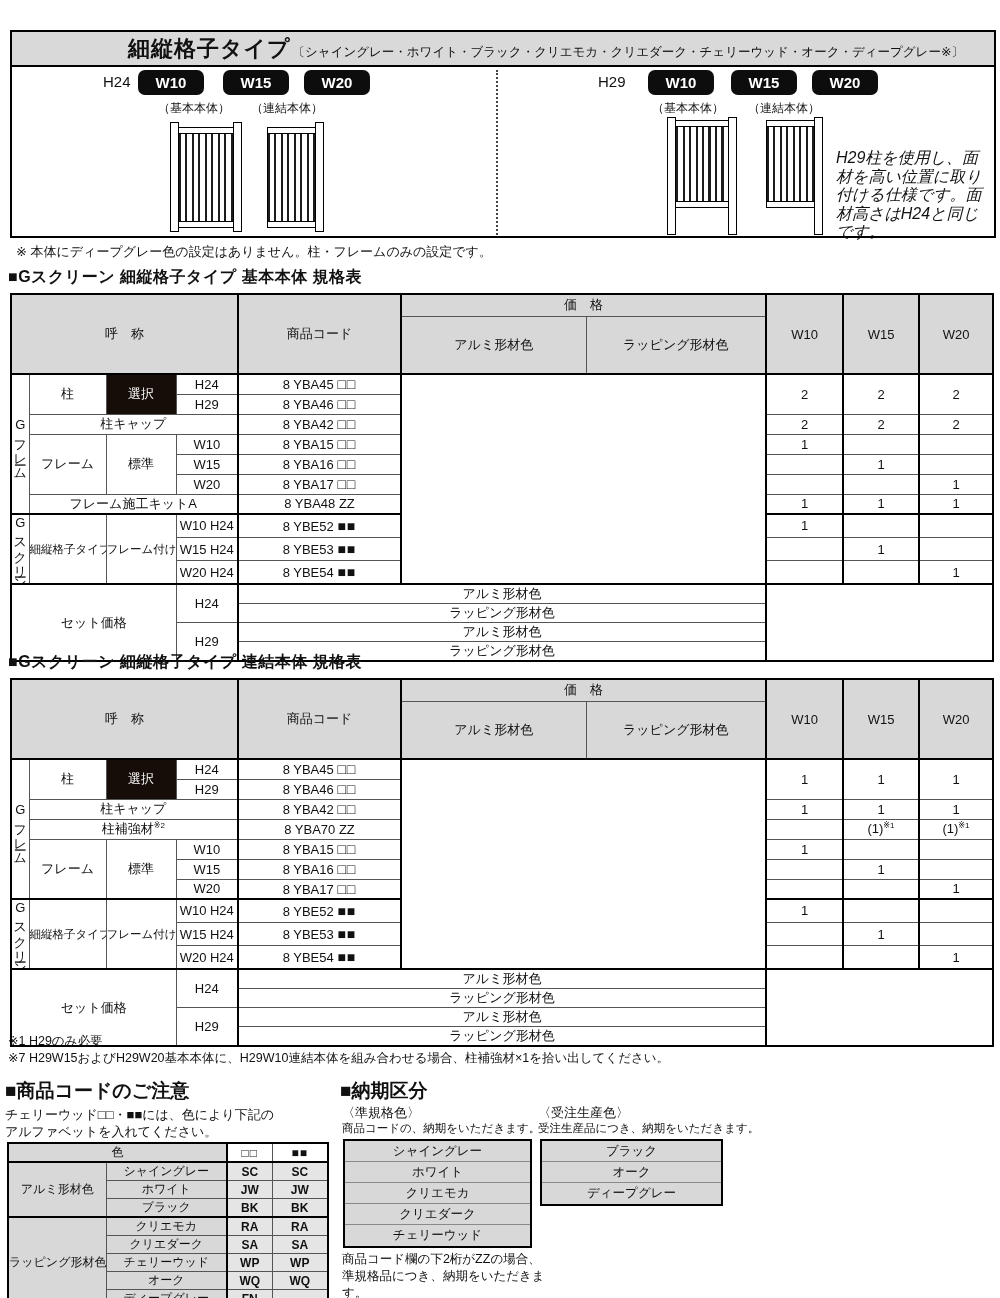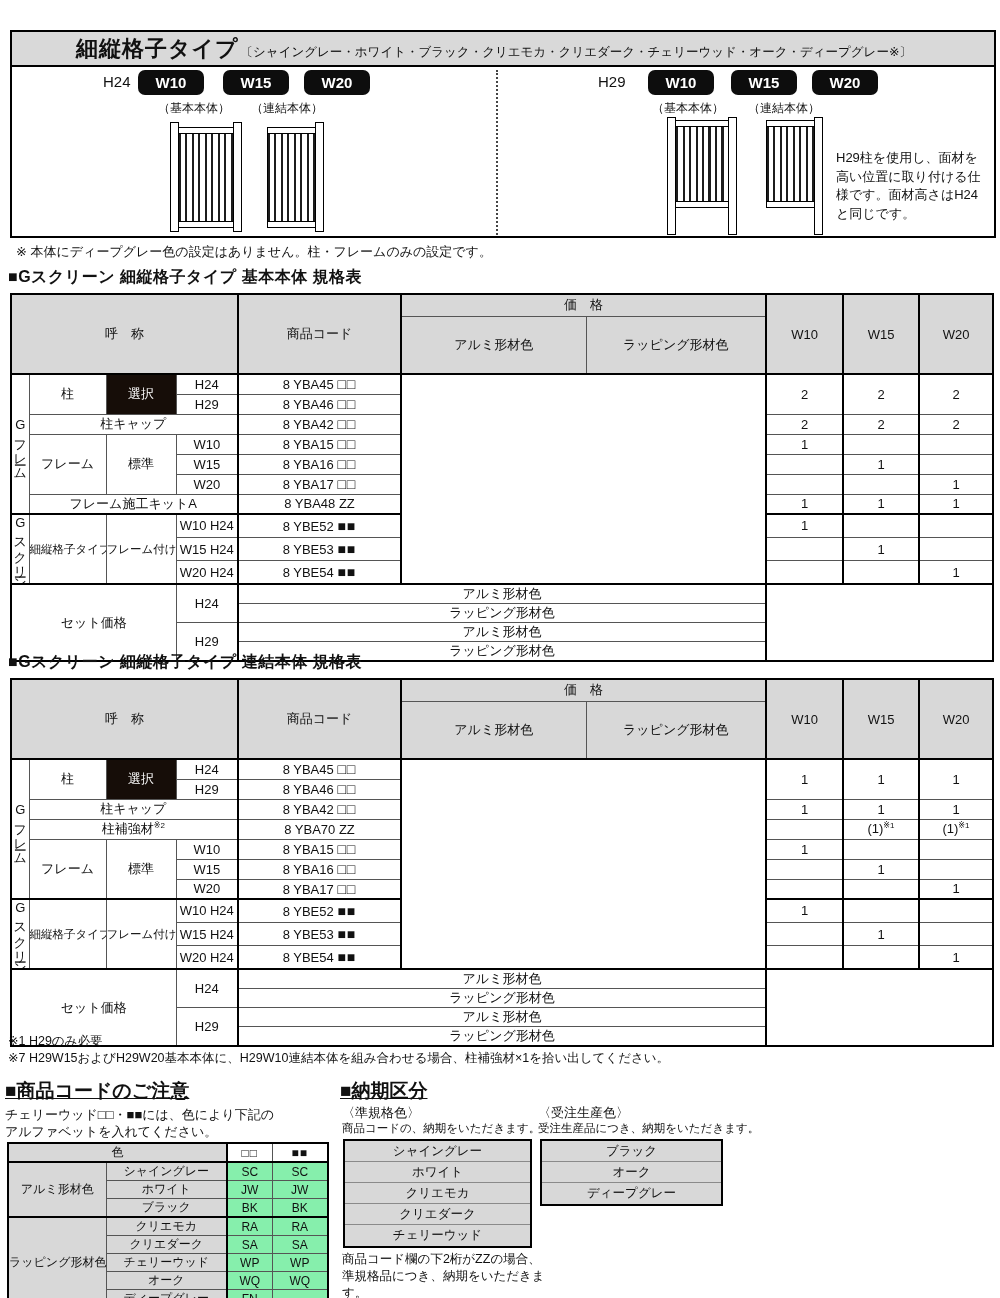--- a/index.html
+++ b/index.html
@@ -6,21 +6,21 @@
   html,body { background:#fff; }
   body {
     width:1000px; height:1298px; position:relative;
     font-family:"Liberation Sans","DejaVu Sans",sans-serif;
     color:#111;
   }
   .abs { position:absolute; }
 
   
   .headerbox { left:10px; top:30px; width:986px; height:208px; border:2px solid #000; background:#fff; }
-  .titlestrip { height:35px; background:#d9d9d9; border-bottom:2px solid #000; line-height:33px; padding-left:64px; white-space:nowrap; }
+  .titlestrip { height:35px; background:#d9d9d9; border-bottom:2px solid #000; line-height:33px; padding-left:116px; white-space:nowrap; }
   .ttl-big { font-size:22px; font-weight:bold; letter-spacing:1px; }
   .ttl-small { font-size:12.5px; margin-left:2px; }
 
   .hlabel { font-size:15px; }
   .badge {
     width:66px; height:25px; background:#0d0d0d; border-radius:7px;
     color:#fff; font-weight:bold; font-size:15px; line-height:25px; text-align:center;
   }
   .cap { font-size:12px; white-space:nowrap; }
   .divider { border-left:2px dotted #444; width:0; }
@@ -31,21 +31,21 @@
   .fence .post.pr { right:0; }
   .fence .panel { position:absolute; border:1px solid #000; display:flex; flex-direction:column; background:#fff; }
   .fence .rail { height:5px; background:#fff; }
   .fence .slats { flex:1; border-top:1px solid #000; border-bottom:1px solid #000;
     background:repeating-linear-gradient(90deg,#1c1c1c 0 2px,#ffffff 2px 6.5px); }
   .f-h24 .panel { top:5px; bottom:4px; }
   .f-h29 .panel { top:3px; height:88px; }
   .f-basic .panel { left:8px; right:8px; }
   .f-linked .panel { left:0; right:8px; }
 
-  .h29desc { width:152px; font-size:13px; line-height:18.5px; }
+  .h29desc { width:152px; font-size:16px; line-height:18.5px;font-style:italic; }
 
   .noteline { font-size:13px; }
   .tbl-title { font-size:16px; font-weight:bold; letter-spacing:0.5px; }
 
   
   table { border-collapse:collapse; table-layout:fixed; }
   .spec { border:2px solid #000; background:#fff; }
   .spec th, .spec td {
     border:1px solid #555; font-size:13px; text-align:center; vertical-align:middle;
     padding:0; overflow:hidden; white-space:nowrap;
@@ -61,27 +61,27 @@
   .bl2 { border-left:2px solid #000 !important; }
   .br2 { border-right:2px solid #000 !important; }
   .bt2 { border-top:2px solid #000 !important; }
   .bb2 { border-bottom:2px solid #000 !important; }
   .codeb { border-left:2px solid #000 !important; border-right:2px solid #000 !important; }
   .wq { border-left:2px solid #000 !important; border-right:2px solid #000 !important; }
 
   .footnote { font-size:12.5px; }
 
   
-  .sec-title { font-size:19px; font-weight:bold;text-decoration:underline; }
+  .sec-title { font-size:19px; font-weight:bold; }
   .small-text { font-size:13px; line-height:17px; }
   .ctable { border:2px solid #000; }
   .ctable th, .ctable td { border:1px solid #555; font-size:12px; text-align:center; vertical-align:middle; padding:0; white-space:nowrap; }
   .ctable th { font-weight:normal; }
   .gray { background:#d8d8d8; }
-  .lcode { font-weight:normal; font-size:13px; background:#86efac; }
+  .lcode { font-weight:bold; font-size:13px; background:#e5e5e5; }
   .sqh { font-size:13px; letter-spacing:1px; background:#fff; }
 
   
   .dsub { font-size:13px; }
   .ddesc { font-size:11.5px; white-space:nowrap; }
   .dbox { border:2px solid #000; background:#fff; }
   .drow { height:21px; background:#d8d8d8; border-bottom:1px solid #8a8a8a; font-size:12.5px; text-align:center; line-height:20px; }
   .drow:last-child { border-bottom:none; }
   .dnote { font-size:12.5px; line-height:17px; width:208px; }
 </style>

